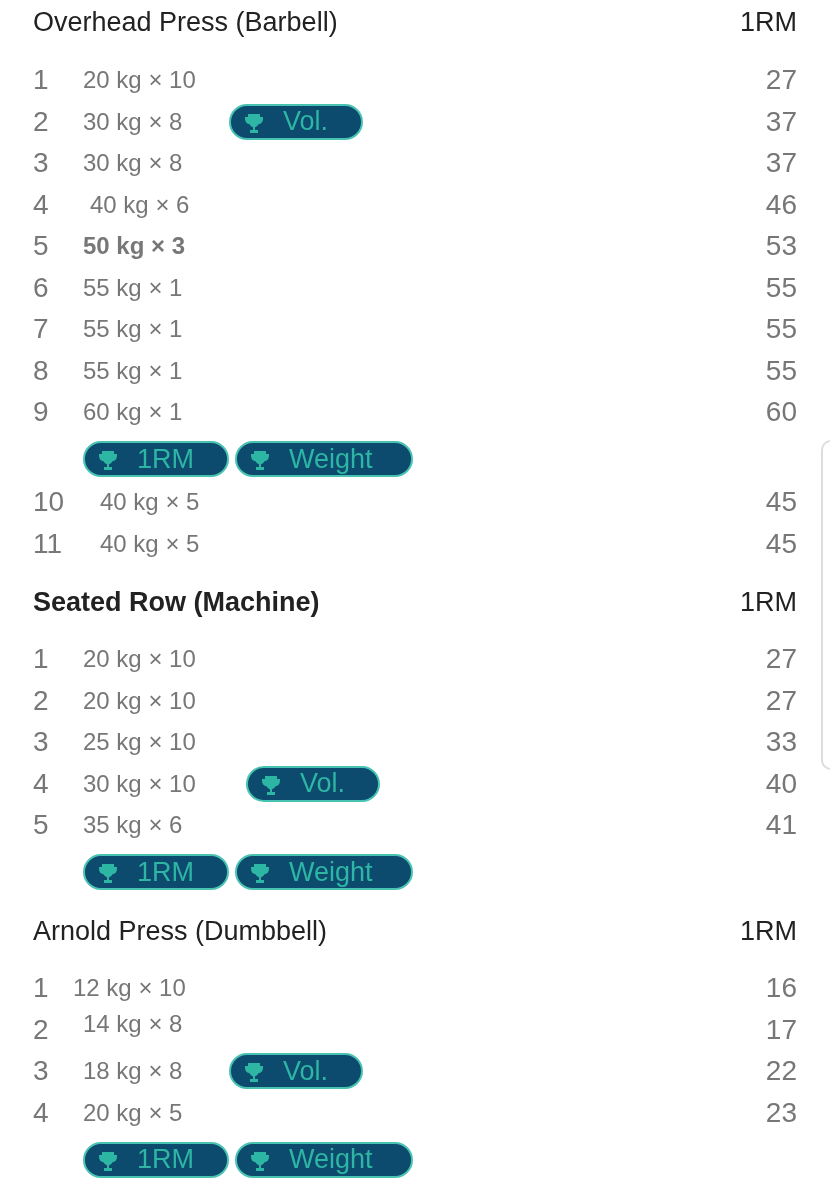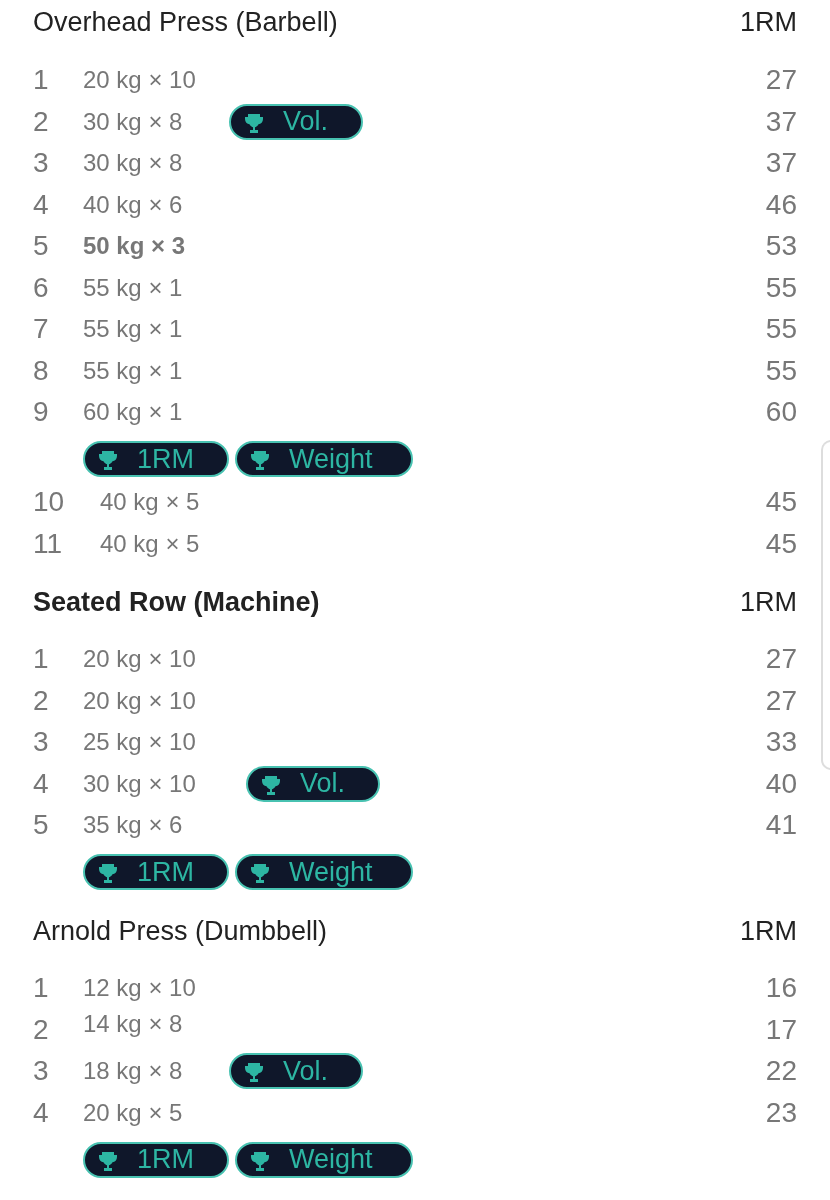--- a/index.html
+++ b/index.html
@@ -3,21 +3,21 @@
 <meta charset="utf-8">
 <style>
   html, body { margin:0; padding:0; background:#ffffff; }
   body { width:830px; height:1200px; overflow:hidden; position:relative;
          font-family:"Liberation Sans", "DejaVu Sans", sans-serif; }
   .ex-title { position:absolute; left:33px; font-size:27px; color:#222222; white-space:nowrap; transform:translateY(-50%); }
   .ex-col { position:absolute; right:33px; font-size:27px; color:#222222; transform:translateY(-50%); }
   .set-num { position:absolute; left:33px; font-size:28px; color:#777777; transform:translateY(-50%); }
   .set-txt { position:absolute; font-size:24px; color:#777777; white-space:nowrap; transform:translateY(-50%); }
   .set-val { position:absolute; right:33px; font-size:28px; color:#777777; transform:translateY(-50%); text-align:right; }
-  .badge { position:absolute; height:36px; border:2px solid #48c2b1; background:#0f172a;
+  .badge { position:absolute; height:36px; border:2px solid #48c2b1; background:#0c4a6e;
            border-radius:20px; box-sizing:border-box; display:flex; align-items:center;
            color:#2db6a3; font-size:27px; transform:translateY(-50%); white-space:nowrap; }
   .badge .trophy { width:18px; height:22px; margin-left:14px; margin-right:20px; display:inline-block; }
   .scroll-edge { position:absolute; left:821px; top:440px; width:20px; height:330px;
                  border:2px solid #dddddd; border-right:none; border-radius:10px 0 0 10px; box-sizing:border-box; }
 </style>
 </head>
 <body>
 
 <div id="root">
@@ -40,21 +40,21 @@
           <span>Vol.</span>
         </div>
       </div>
       <div>
         <div class="set-num" style="top: 163px;">3</div>
         <div class="set-txt" style="top: 163px; left: 83px;">30 kg × 8</div>
         <div class="set-val" style="top: 163px;">37</div>
       </div>
       <div>
         <div class="set-num" style="top: 204.5px;">4</div>
-        <div class="set-txt" style="top: 204.5px; left: 83px;">40 kg × 6</div>
+        <div class="set-txt" style="top: 204.5px; left: 90px;">40 kg × 6</div>
         <div class="set-val" style="top: 204.5px;">46</div>
       </div>
       <div>
         <div class="set-num" style="top: 246px;">5</div>
         <div class="set-txt" style="top: 246px; left: 83px; font-weight: bold;">50 kg × 3</div>
         <div class="set-val" style="top: 246px;">53</div>
       </div>
       <div>
         <div class="set-num" style="top: 287.5px;">6</div>
         <div class="set-txt" style="top: 287.5px; left: 83px;">55 kg × 1</div>
@@ -143,21 +143,21 @@
             </svg></span>
           <span>Weight</span>
         </div>
       </div>
     </div>
     <div>
       <div class="ex-title" style="top: 931px;">Arnold Press (Dumbbell)</div>
       <div class="ex-col" style="top: 931px;">1RM</div>
       <div>
         <div class="set-num" style="top: 988px;">1</div>
-        <div class="set-txt" style="top: 988px; left: 83px;">12 kg × 10</div>
+        <div class="set-txt" style="top: 988px; left: 73px;">12 kg × 10</div>
         <div class="set-val" style="top: 988px;">16</div>
       </div>
       <div>
         <div class="set-num" style="top: 1029.5px;">2</div>
         <div class="set-txt" style="top: 976px; left: 83px; margin-top: 48px;">14 kg × 8</div>
         <div class="set-val" style="top: 1029.5px;">17</div>
       </div>
       <div>
         <div class="set-num" style="top: 1071px;">3</div>
         <div class="set-txt" style="top: 1071px; left: 83px;">18 kg × 8</div>

